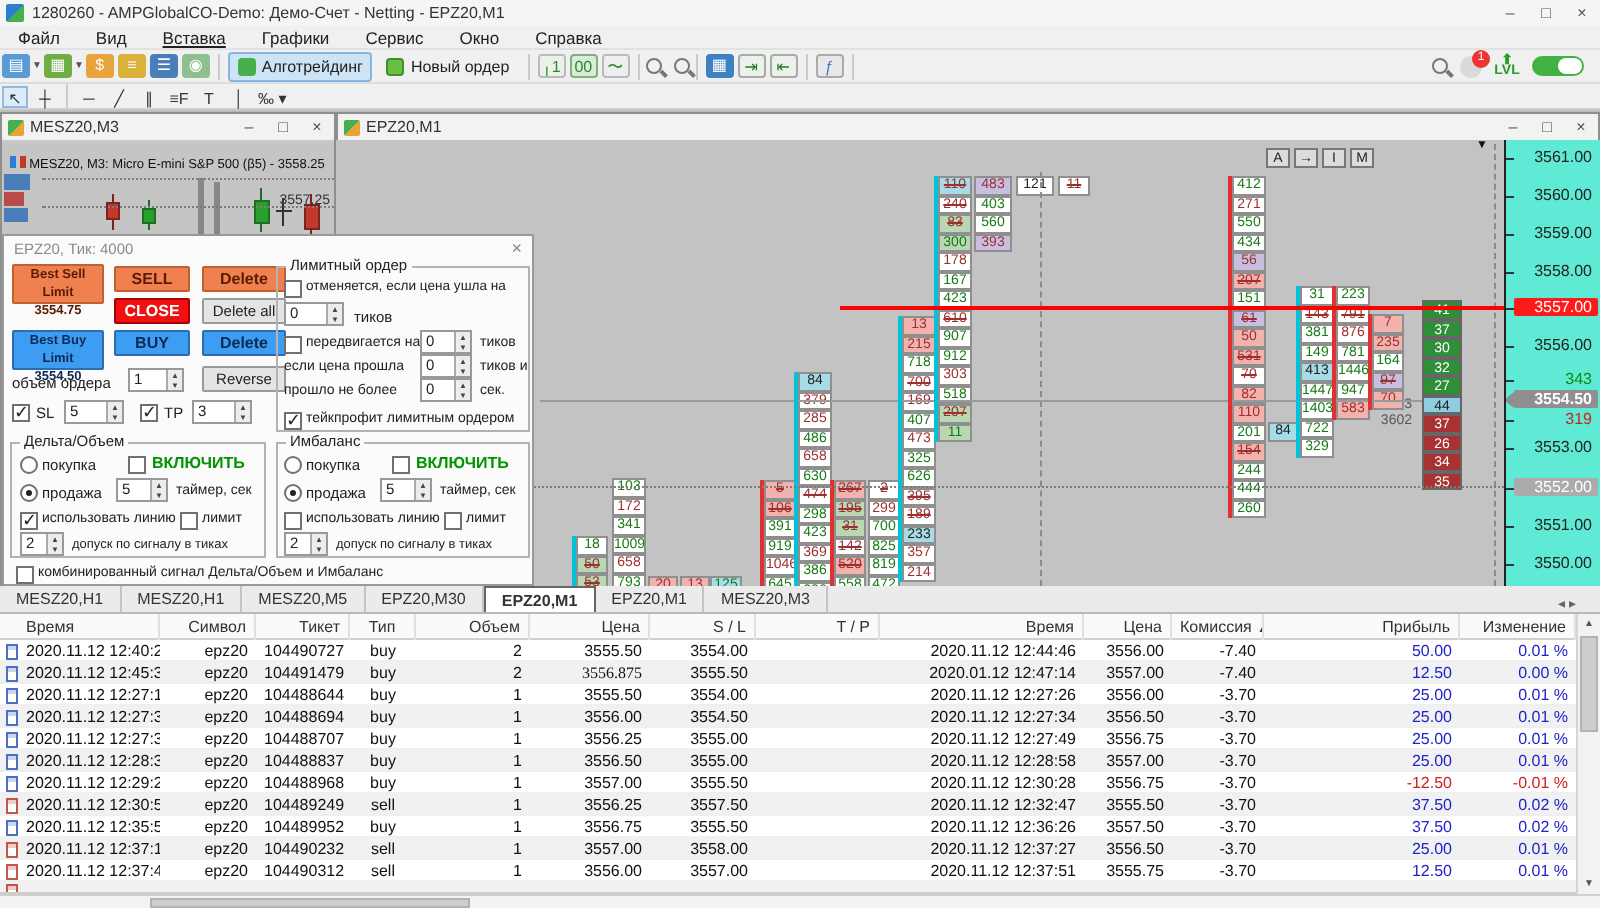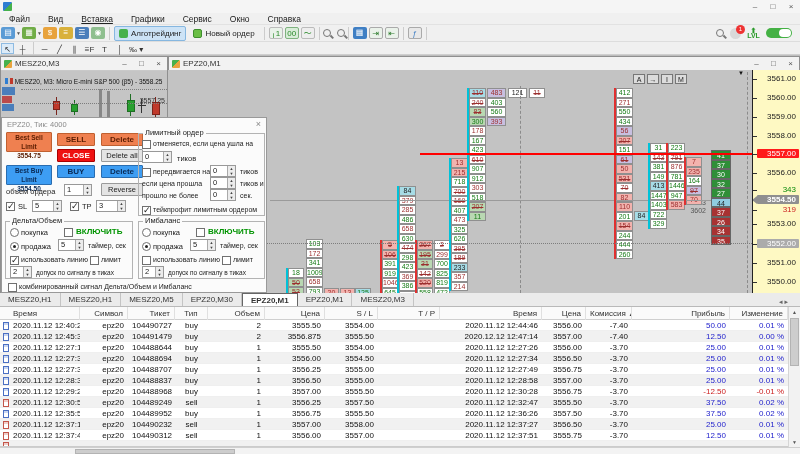--- a/index.html
+++ b/index.html
@@ -39,21 +39,21 @@
 .wbtns{margin-left:auto;display:flex}
 .wbtns span{width:17px;text-align:center;color:#555;font-size:8px}
 #winL{left:0;top:56px;width:168px;height:237px}
 #winM{left:168px;top:56px;width:632px;height:237px}
 #mchart-toolbar{left:169px;top:70px;width:583px;height:16px;background:#f0f0f0;border-bottom:1px solid #b5b5b5;display:flex;align-items:center}
 .cbtn{width:12px;height:11px;margin:0 1px;background:#e8e8e8;border:1px solid #999;font-size:7px;line-height:10px;text-align:center;color:#333}
 #volsel{display:flex;align-items:center;height:12px;background:#fff;border:1px solid #999;margin-left:4px;font-size:7.5px;padding-left:3px;width:62px;justify-content:space-between}
 #volsel .dd{width:9px;background:#e6e6e6;border-left:1px solid #999;text-align:center;font-size:5px;line-height:10px;height:100%}
 
 #chart{left:168px;top:70px;width:584px;height:223px;background:#c3c3c3;overflow:hidden}
-#scale{left:752px;top:70px;width:48px;height:233px;background:#fef9c3;border-left:1px solid #222;overflow:hidden}
+#scale{left:752px;top:70px;width:48px;height:233px;background:#5eead4;border-left:1px solid #222;overflow:hidden}
 .cell{position:absolute;height:9.5px;background:#fff;border:1px solid #8f8f8f;font-size:7px;line-height:8.5px;text-align:center;overflow:hidden}
 .tg{color:#157a15}.tr{color:#9c2f2f}.tk{color:#222}
 .bp{background:#f2b3ae}.bg{background:#b9d8b2}.bt{background:#a7dce6}.bv{background:#c8bfe0}
 .st{text-decoration:line-through}
 .colb{position:absolute;width:2px;z-index:3}
 .lad{position:absolute;left:543px;width:20px;height:9.5px;font-size:7px;line-height:9px;text-align:center;color:#fff;border:1px solid #666}
 .lad.a{background:#2f8f38}.lad.b{background:#a83232}.lad.c{background:#8fcde0;color:#222}
 .ps{position:absolute;left:4px;width:42px;font-size:8px;color:#222;text-align:right;padding-right:3px}
 .ps.red{background:#ff1a1a;color:#fff;border-radius:1px}
 .ps.gray{background:#ababab;color:#fff;border-radius:1px}
@@ -113,20 +113,21 @@
 .cdl{position:absolute}
 .small{font-size:7px;color:#555}
 </style>
 </head>
 <body>
 
 <div id="app">
 
   <div id="titlebar" class="abs">
     <span id="appicon"></span>
+    <span>1280260 - AMPGlobalCO-Demo: Демо-Счет - Netting - EPZ20,M1</span>
     <span id="winbtns">
       <span>–</span>
       <span>□</span>
       <span>×</span>
     </span>
   </div>
 
   <div id="menubar" class="abs">
       <div class="mi" style="display: inline-block;">Файл</div>
       <div class="mi" style="display: inline-block;">Вид</div>
@@ -656,24 +657,24 @@
         <div class="td ar2" style="left: 632px; width: 98px; color: rgb(34, 34, 204);">50.00</div>
         <div class="td ar2" style="left: 730px; width: 58px; color: rgb(34, 34, 204);">0.01 %</div>
       </div>
       <div class="trow alt" style="top: 11px;">
         <div class="doc buyic"></div>
         <div class="td al" style="left: 0px; width: 80px; padding-left: 13px;">2020.11.12 12:45:32</div>
         <div class="td ar2" style="left: 80px; width: 48px;">epz20</div>
         <div class="td ar2" style="left: 128px; width: 47px;">104491479</div>
         <div class="td ac" style="left: 175px; width: 33px;">buy</div>
         <div class="td ar2" style="left: 208px; width: 57px;">2</div>
-        <div class="td ar2" style="left: 265px; width: 60px;">3556.875</div>
+        <div class="td ar2" style="left: 265px; width: 60px; font-family: Liberation Serif, serif;">3556.875</div>
         <div class="td ar2" style="left: 325px; width: 53px;">3555.50</div>
         <div class="td ac" style="left: 378px; width: 62px;"></div>
-        <div class="td ar2" style="left: 440px; width: 102px;">2020.12.12 12:47:14</div>
+        <div class="td ar2" style="left: 440px; width: 102px;">2020.01.12 12:47:14</div>
         <div class="td ar2" style="left: 542px; width: 44px;">3557.00</div>
         <div class="td ar2" style="left: 586px; width: 46px;">-7.40</div>
         <div class="td ar2" style="left: 632px; width: 98px; color: rgb(34, 34, 204);">12.50</div>
         <div class="td ar2" style="left: 730px; width: 58px; color: rgb(34, 34, 204);">0.00 %</div>
       </div>
       <div class="trow" style="top: 22px;">
         <div class="doc buyic"></div>
         <div class="td al" style="left: 0px; width: 80px; padding-left: 13px;">2020.11.12 12:27:11</div>
         <div class="td ar2" style="left: 80px; width: 48px;">epz20</div>
         <div class="td ar2" style="left: 128px; width: 47px;">104488644</div>

